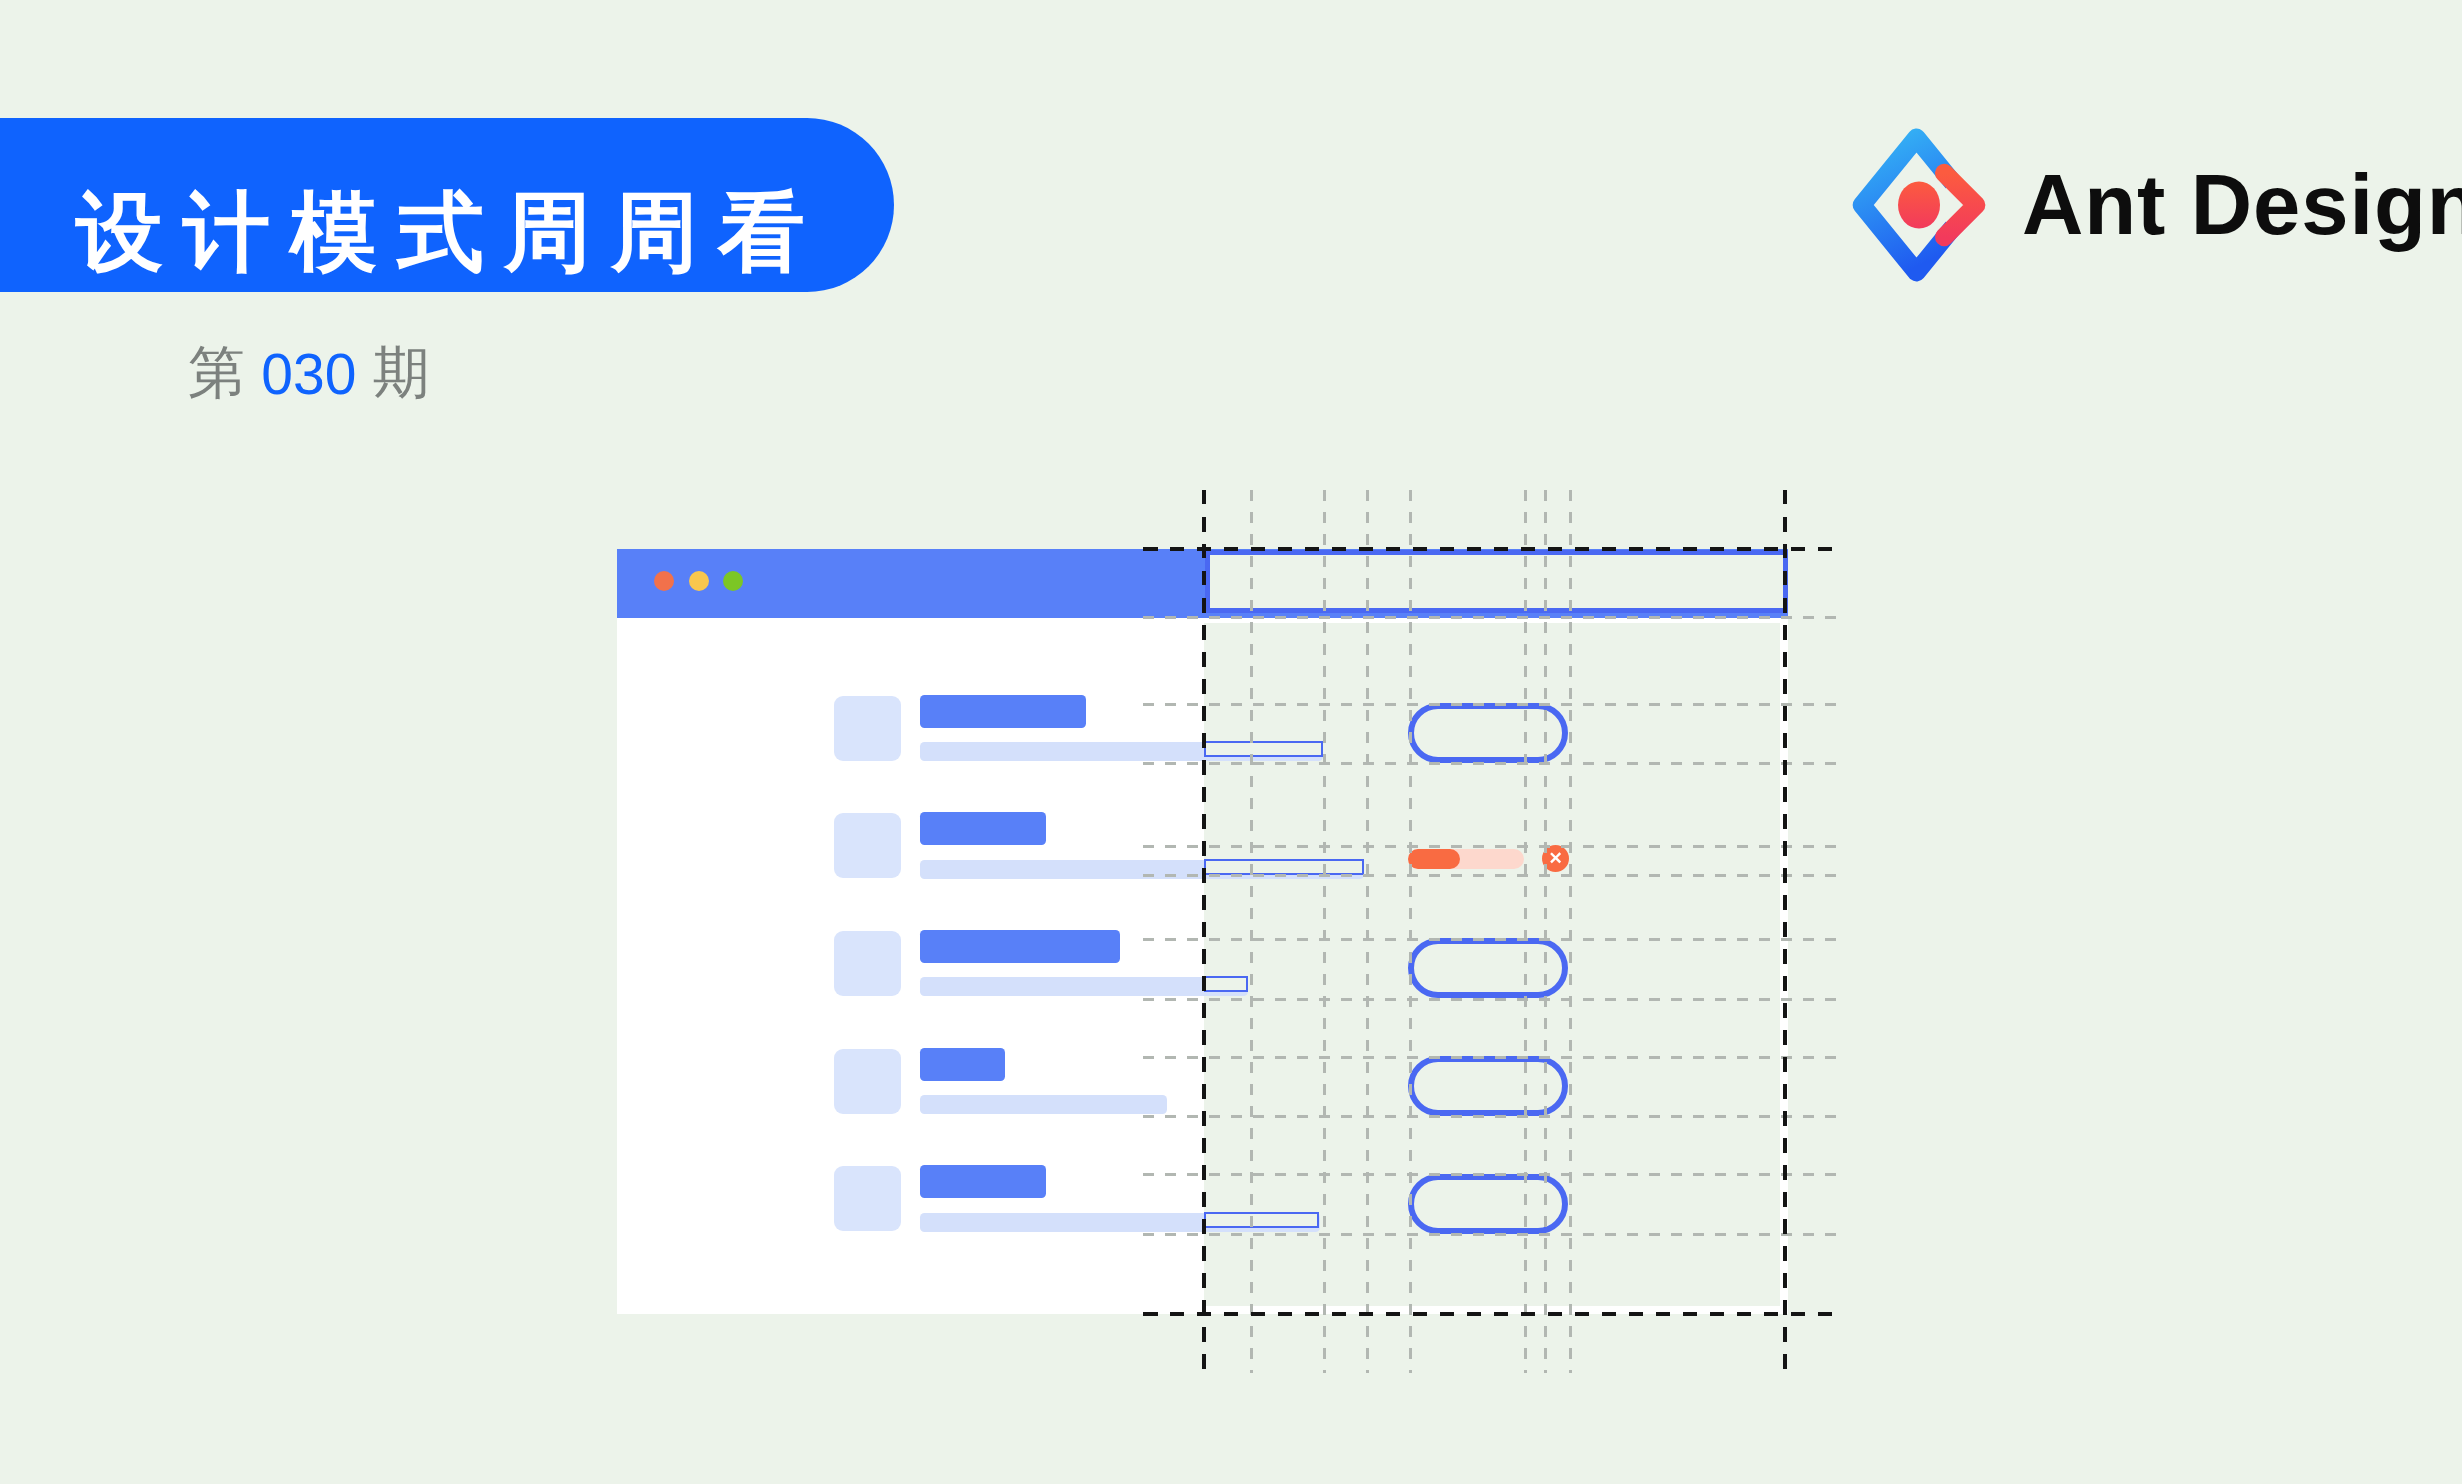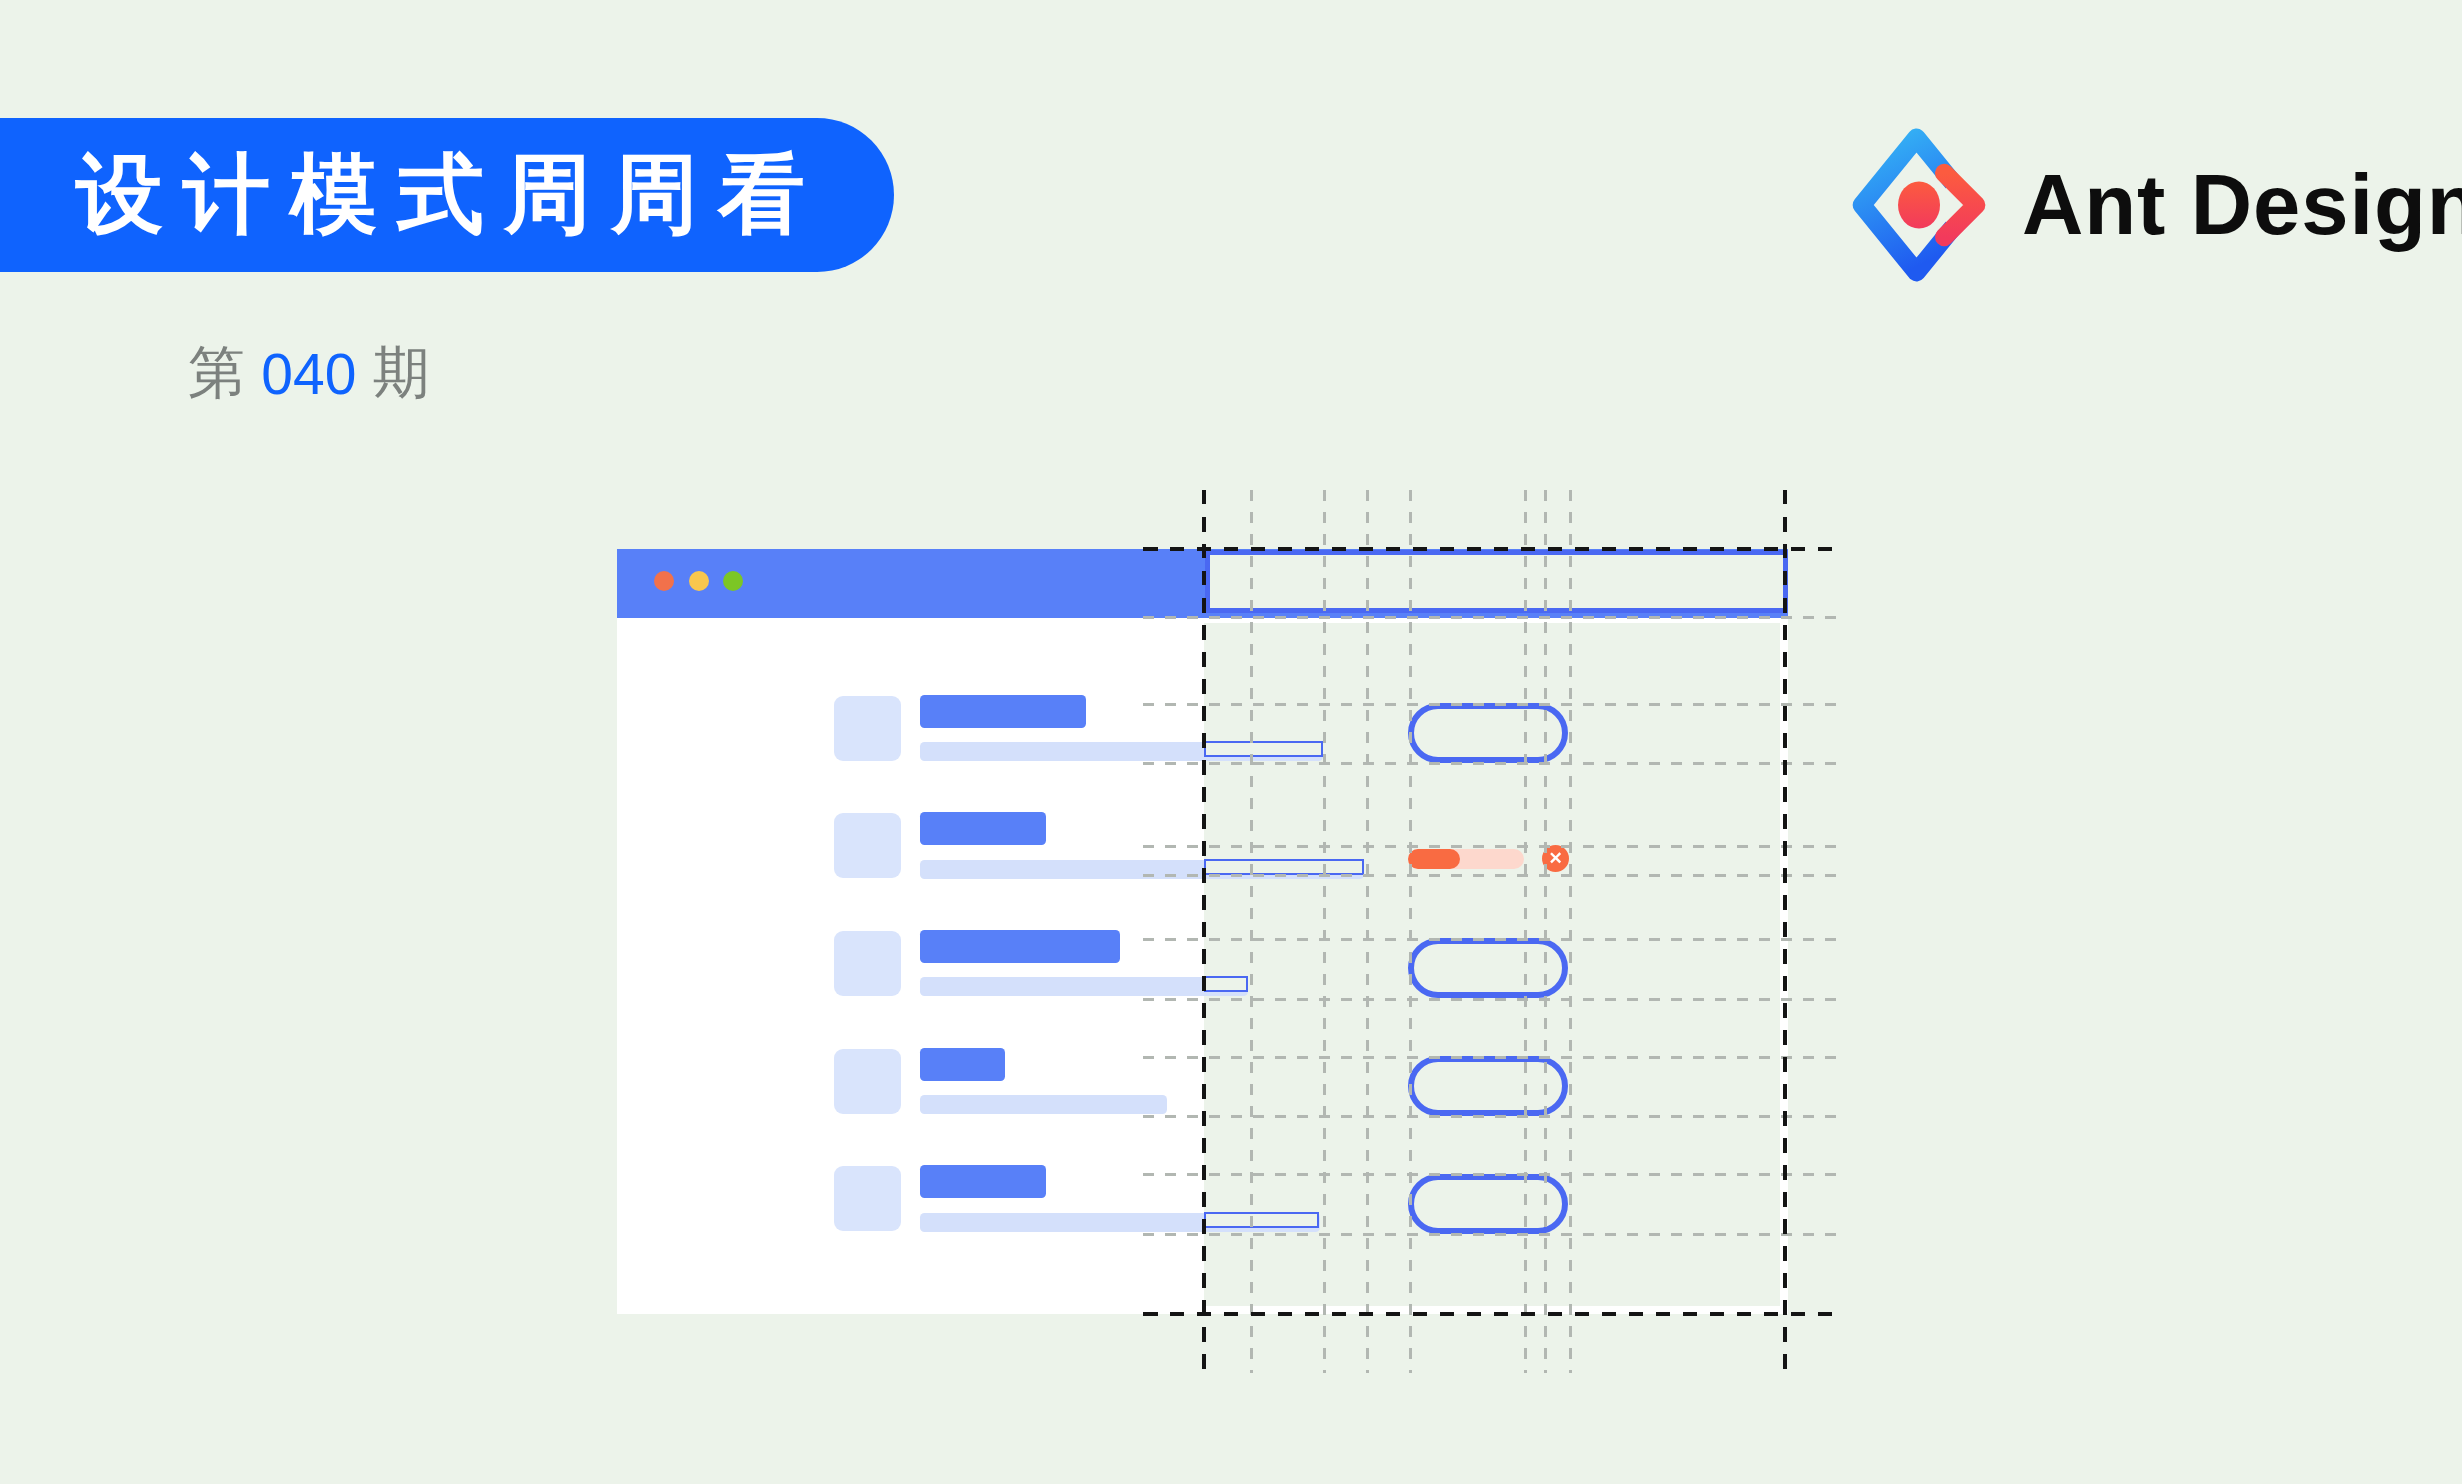--- a/index.html
+++ b/index.html
@@ -4,23 +4,23 @@
 <style>
   html,body{margin:0;padding:0;}
   body{
     width:2462px;height:1485px;overflow:hidden;position:relative;
     background:#ecf3ea;
     font-family:"Liberation Sans", sans-serif;
   }
   .abs{position:absolute;}
   
   .banner{
-    left:0;top:118px;width:894px;height:154px;
+    left:0;top:118px;width:894px;height:174px;
     background:#0f63fe;border-radius:0 87px 87px 0;
-    display:flex;align-items:center;
+    display:flex;align-items:flex-end;
   }
   .banner-title{
     color:#ffffff;font-size:87px;font-weight:900;
     letter-spacing:20px;padding-left:76px;white-space:nowrap;
     font-family:"Liberation Sans", sans-serif;
   }
   
   .issue-line{
     left:143px;top:342px;height:63px;display:flex;align-items:center;
     font-size:57px;font-weight:500;color:#7c817e;white-space:nowrap;
@@ -69,21 +69,21 @@
 </style>
 </head>
 <body style="background: rgb(236, 243, 234);">
 
 <div class="abs banner" style="background: rgb(15, 99, 254);">
   <span class="banner-title" style="color: rgb(255, 255, 255);">设计模式周周看</span>
 </div>
 
 <div class="abs issue-line" style="color: rgb(124, 129, 126);">
   <span class="prefix">第</span>
-  <span class="num" style="color: rgb(15, 99, 254);">040</span>
+  <span class="num" style="color: rgb(15, 99, 254);">030</span>
   <span>期</span>
 </div>
 
 <div class="abs brand">
   <svg width="143" height="168" viewBox="0 0 170 200">
     <defs>
       <linearGradient id="gBlue" x1="0" y1="0" x2="0.4" y2="1">
         <stop offset="0" stop-color="#36b8f5"></stop>
           <stop offset="1" stop-color="#1f5af0"></stop>
       </linearGradient>

